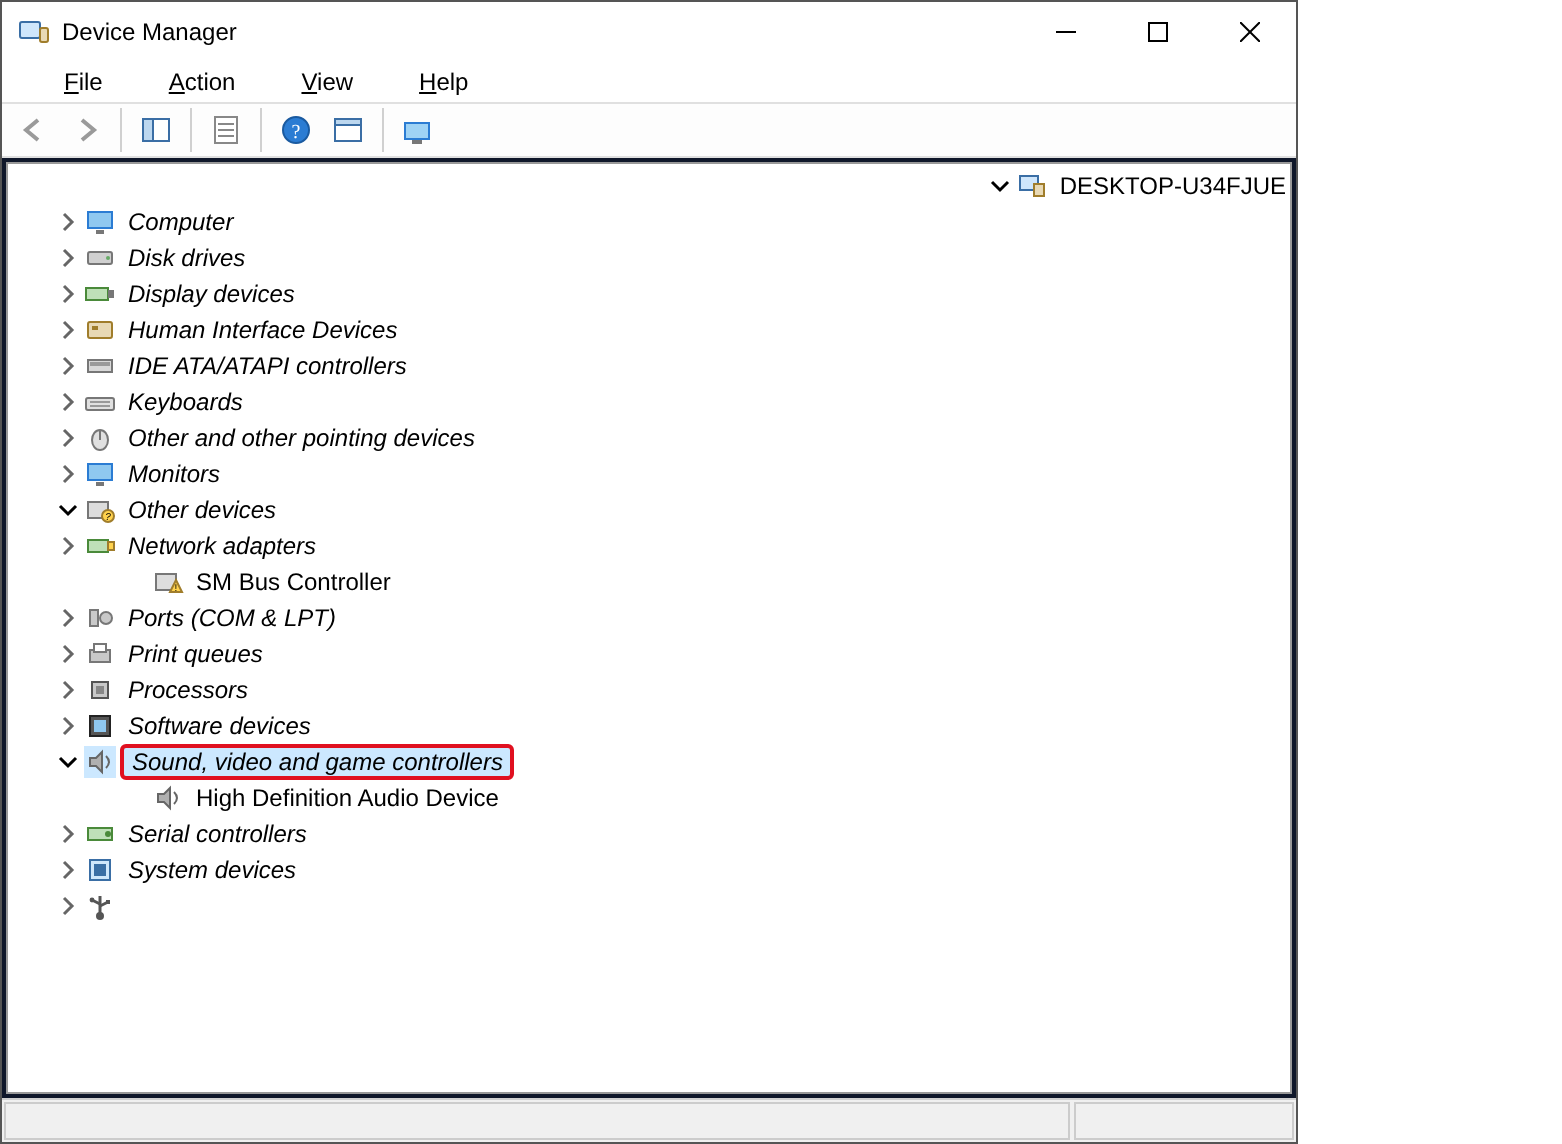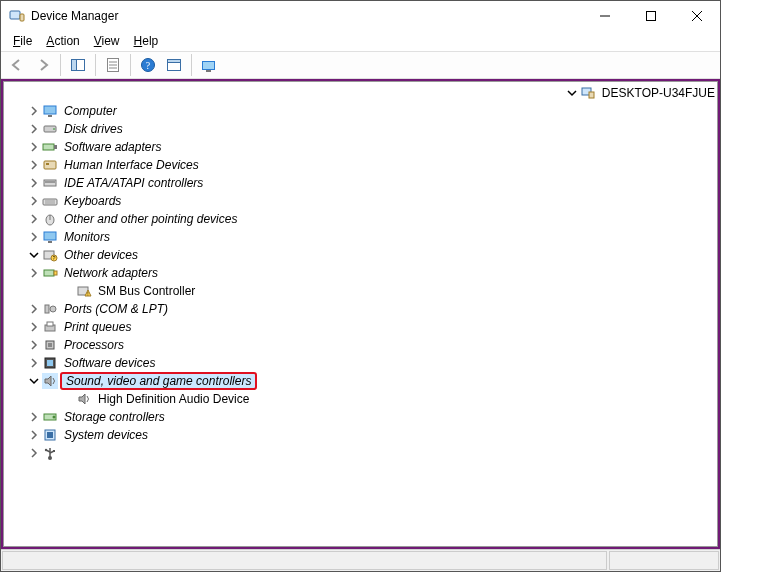--- a/index.html
+++ b/index.html
@@ -4,26 +4,26 @@
 <style>
   * { box-sizing: border-box; }
   body {
     margin: 0;
     font-family: "Segoe UI", Tahoma, sans-serif;
     font-size: 12px;
     background: #fff;
     color: #000;
   }
   .window {
-    width: 721px;
+    width: 649px;
     height: 572px;
     border: 1px solid #555;
     display: flex;
     flex-direction: column;
-    background: #701a75;
+    background: #0f172a;
   }
   .titlebar {
     height: 30px;
     display: flex;
     align-items: center;
     padding: 0 0 0 8px;
     background: #fff;
   }
   .titlebar-icon {
     width: 16px; height: 16px;
@@ -41,20 +41,21 @@
   .menubar {
     height: 20px;
     display: flex;
     align-items: center;
     padding: 0 6px;
     gap: 2px;
     background: #fff;
   }
   .menu-item {
     padding: 1px 6px;
+    margin-left: 19px;
   }
   .menu-item .ul { text-decoration: underline; }
 
   .toolbar {
     height: 28px;
     display: flex;
     align-items: center;
     padding: 2px 4px;
     gap: 2px;
     border-top: 1px solid #e0e0e0;
@@ -272,21 +273,21 @@
             <svg width="10" height="10">
               <path d="M3 1 L7 5 L3 9" fill="none" stroke="currentColor" stroke-width="1.5"></path>
             </svg>
           </span>
     <span class="node-icon">
             <svg width="16" height="16" viewBox="0 0 16 16">
               <rect x="1" y="5" width="11" height="6" fill="#bfe0b8" stroke="#4a8a3a"></rect>
               <rect x="12" y="6" width="3" height="4" fill="#777"></rect>
             </svg>
           </span>
-    <span class="node-label">Software adapters</span>
+    <span class="node-label">Display devices</span>
   </div>
         <div class="tree-row indent-cat">
     <span class="expander">
             <svg width="10" height="10">
               <path d="M3 1 L7 5 L3 9" fill="none" stroke="currentColor" stroke-width="1.5"></path>
             </svg>
           </span>
     <span class="node-icon">
             <svg width="16" height="16" viewBox="0 0 16 16">
               <rect x="2" y="4" width="12" height="8" rx="1" fill="#e8d9b5" stroke="#a07d2b"></rect>
@@ -477,21 +478,21 @@
             <svg width="10" height="10">
               <path d="M3 1 L7 5 L3 9" fill="none" stroke="currentColor" stroke-width="1.5"></path>
             </svg>
           </span>
     <span class="node-icon">
             <svg width="16" height="16" viewBox="0 0 16 16">
               <rect x="2" y="5" width="12" height="6" fill="#bfe0b8" stroke="#4a8a3a"></rect>
               <circle cx="12" cy="8" r="1.5" fill="#4a8a3a"></circle>
             </svg>
           </span>
-    <span class="node-label">Storage controllers</span>
+    <span class="node-label">Serial controllers</span>
   </div>
         <div class="tree-row indent-cat">
     <span class="expander">
             <svg width="10" height="10">
               <path d="M3 1 L7 5 L3 9" fill="none" stroke="currentColor" stroke-width="1.5"></path>
             </svg>
           </span>
     <span class="node-icon">
             <svg width="16" height="16" viewBox="0 0 16 16">
               <rect x="3" y="3" width="10" height="10" fill="#cfe6fb" stroke="#3a6ea5"></rect>

